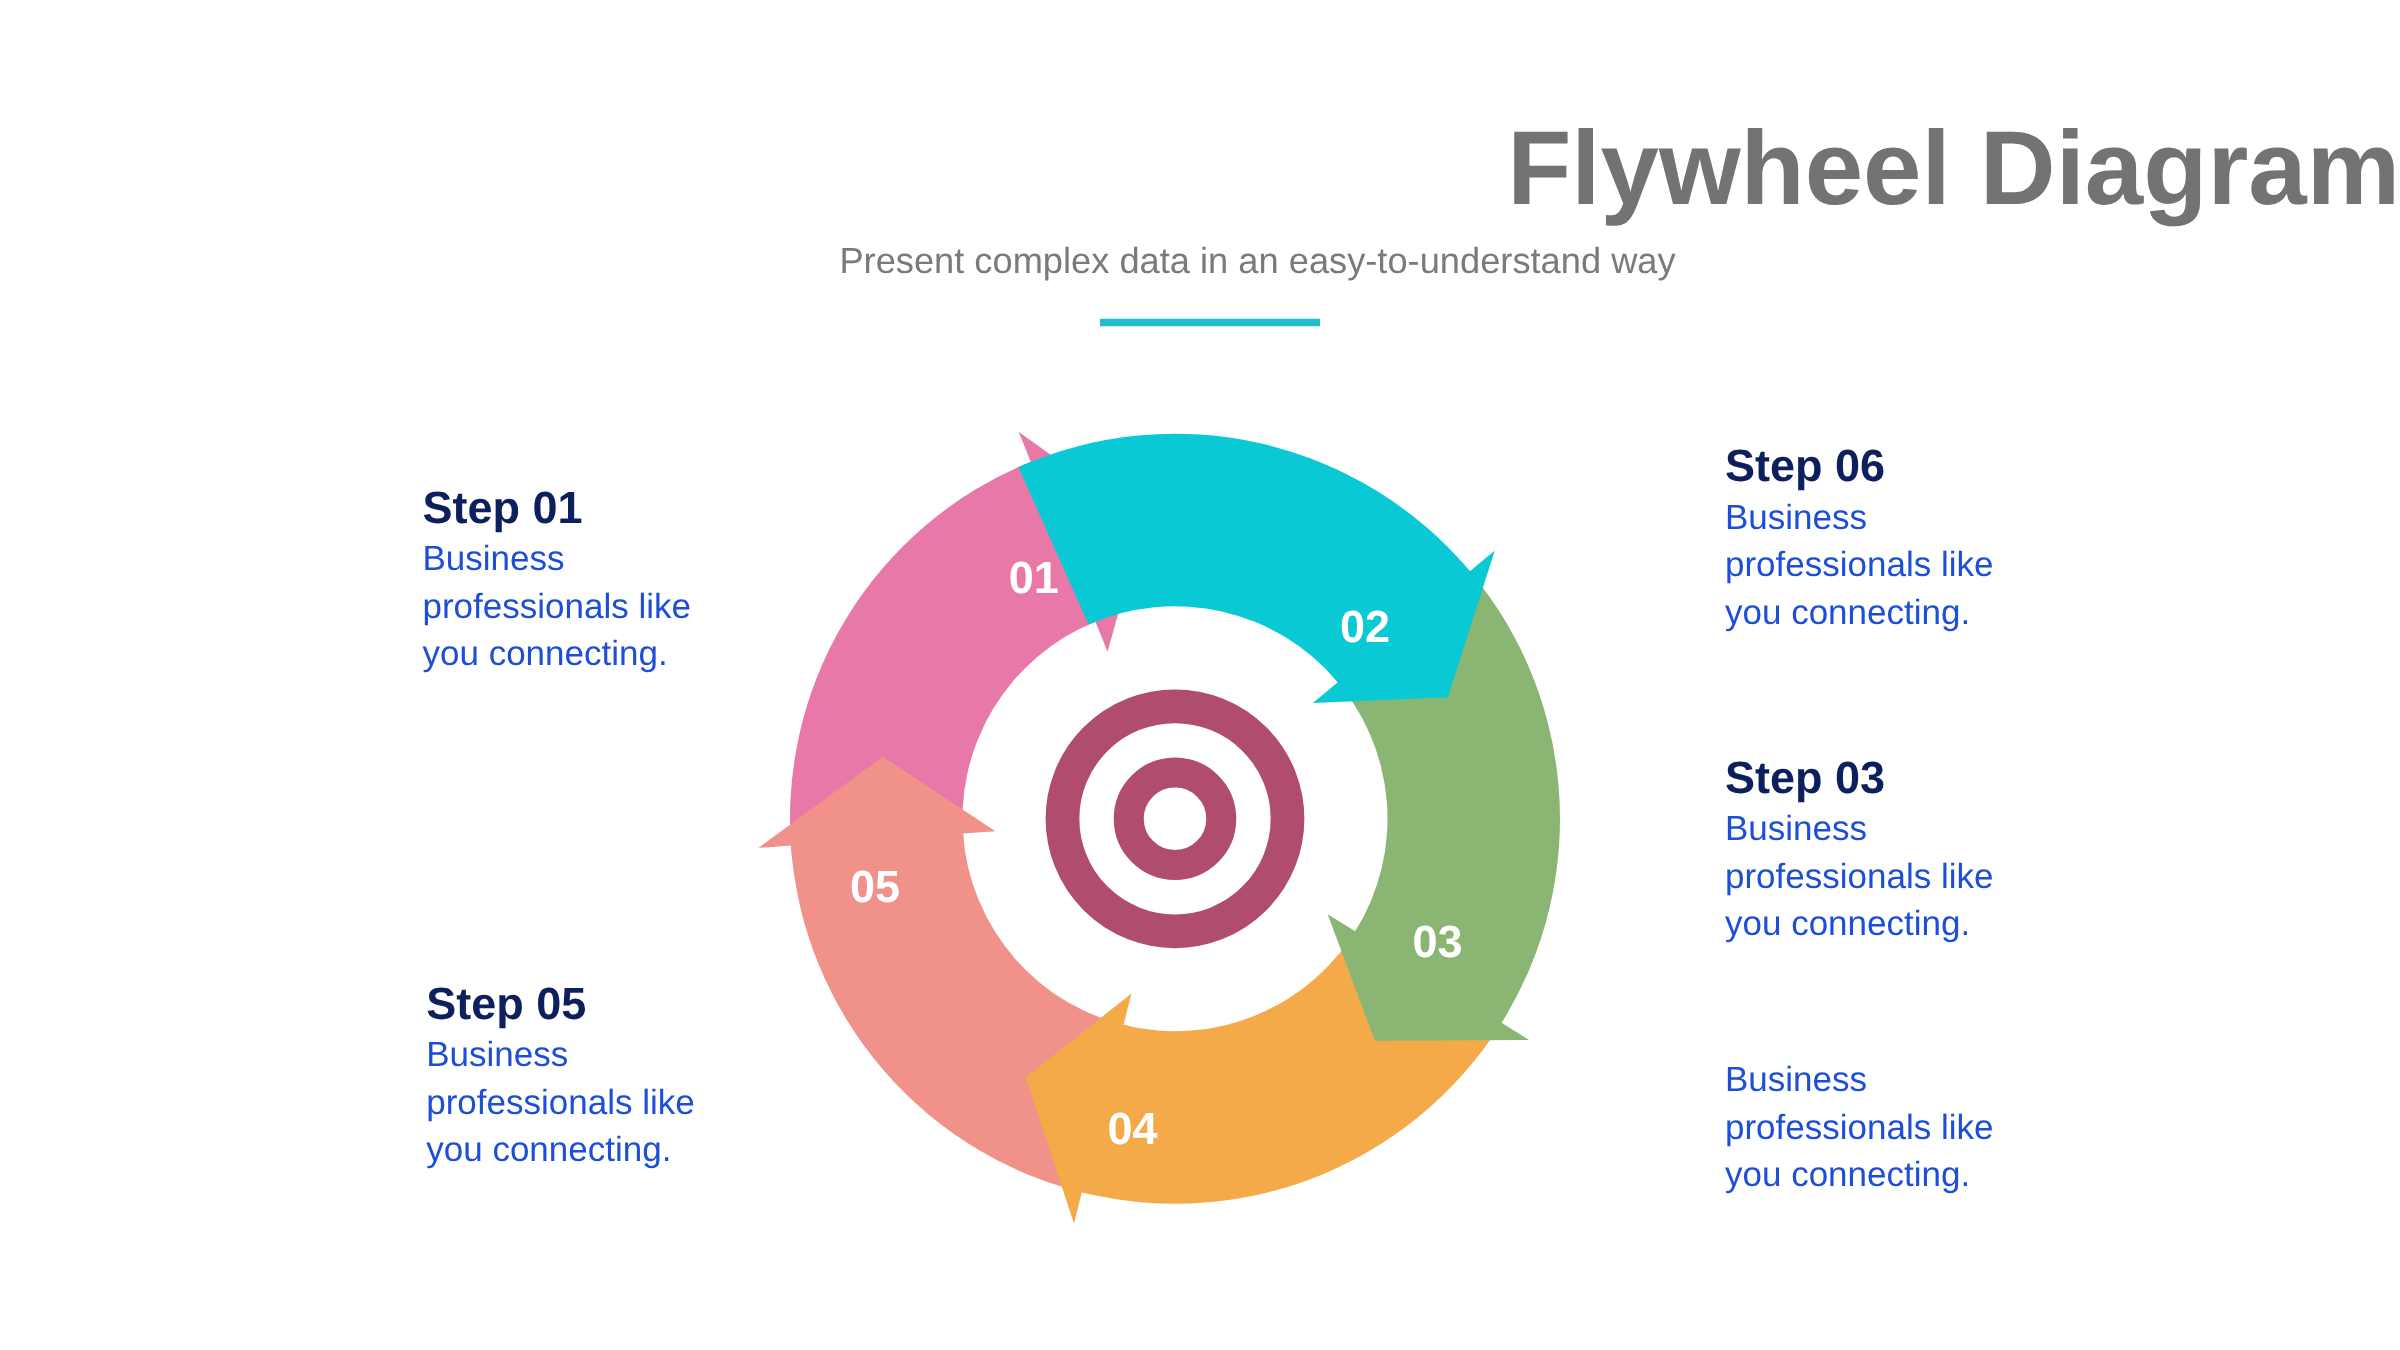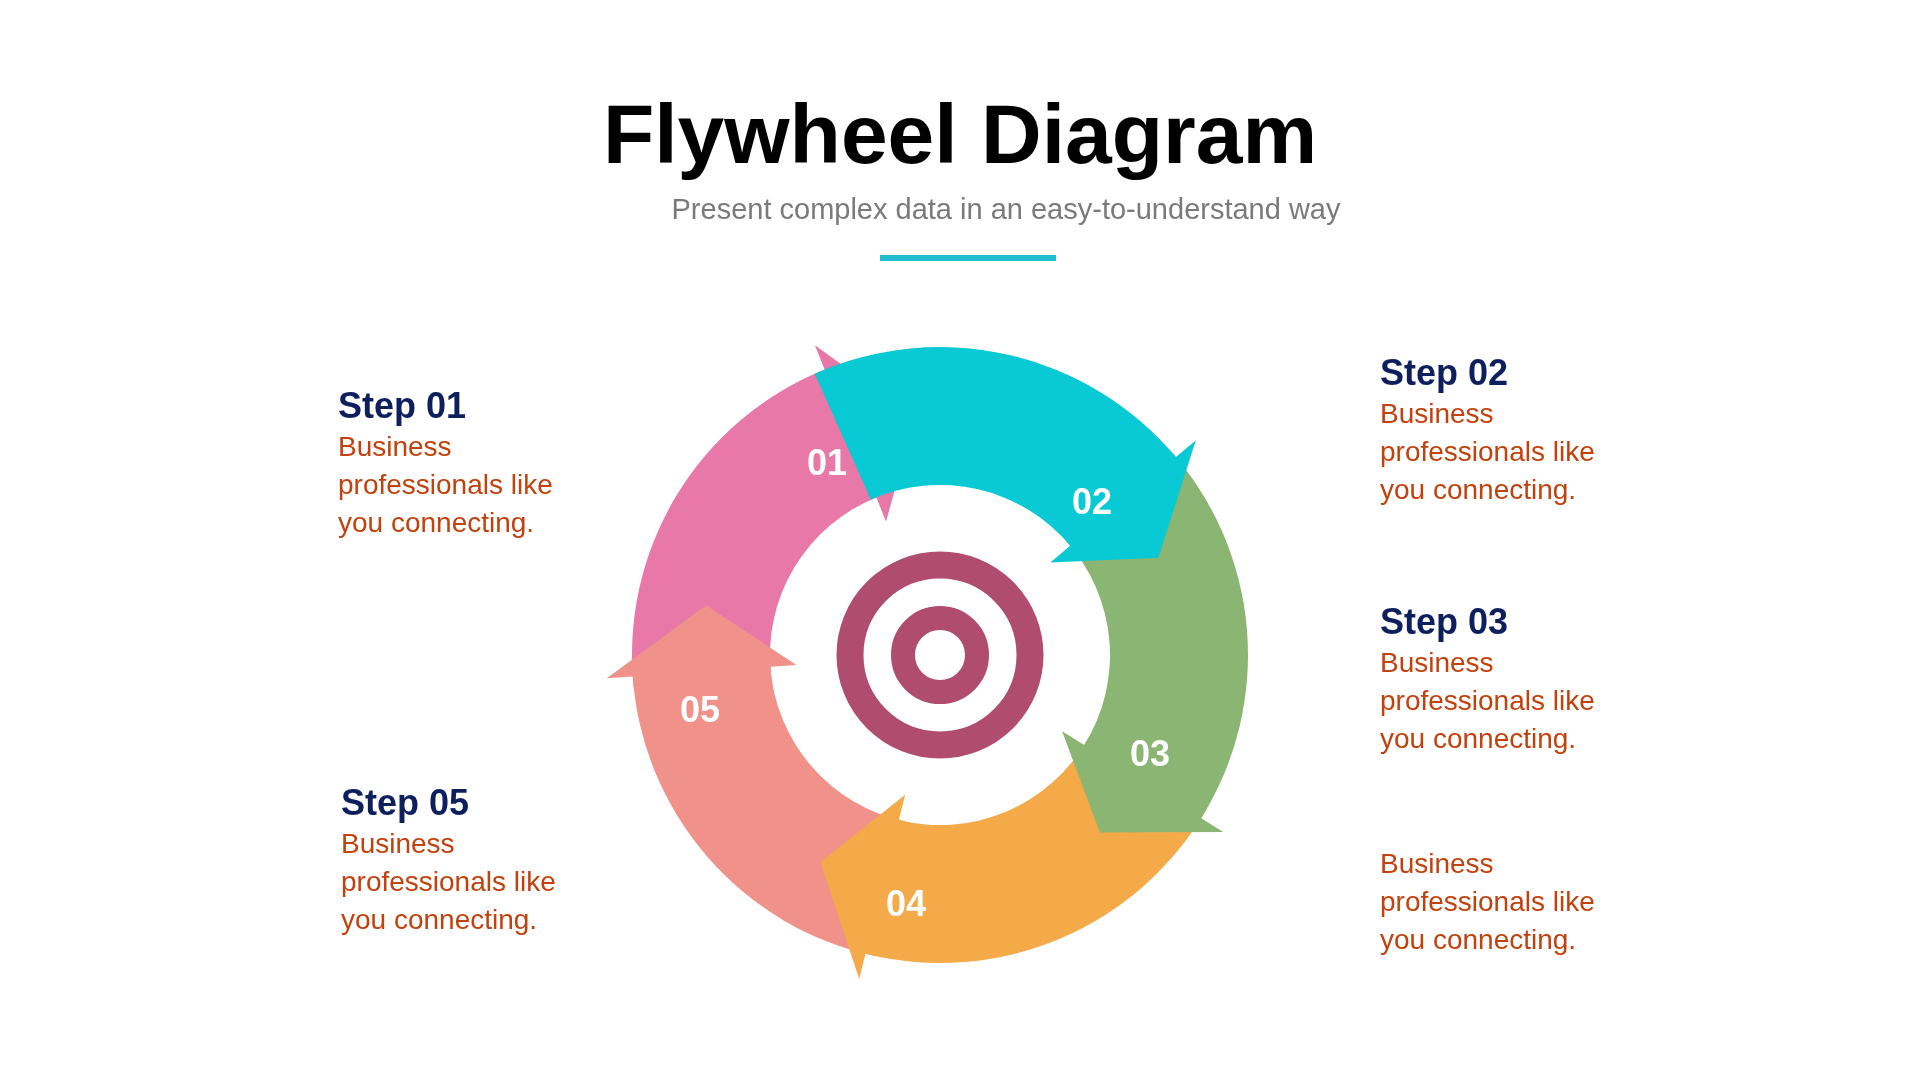--- a/index.html
+++ b/index.html
@@ -1,26 +1,26 @@
 <!DOCTYPE html>
 <html><head>
 <meta charset="utf-8">
 <style>
   html, body { margin: 0; padding: 0; background: #ffffff; }
   body { width: 1920px; height: 1080px; position: relative; overflow: hidden;
          font-family: "Liberation Sans", "DejaVu Sans", sans-serif; }
-  .title { position: absolute; left: 0; width: 1920px; top: 86px; text-align: center;
-           font-size: 84px; font-weight: 700; color: #000000; letter-spacing: 0px; }
+  .title { position: absolute; left: 0; width: 1920px; top: 86px; text-align: right;
+           font-size: 84px; font-weight: 700; color: #737373; letter-spacing: 0px; }
   .subtitle { position: absolute; left: 0; width: 1920px; top: 193px; text-align: center;
               font-size: 29px; color: #7a7a7a; padding-left: 46px; }
   .underline { position: absolute; left: 880px; top: 255px; width: 176px; height: 6px;
                background: #21bccd; }
   .step { position: absolute; width: 260px; }
   .step .heading { font-size: 36px; font-weight: 700; color: #0d1f5c; line-height: 44px; }
-  .step .desc { font-size: 28px; color: #c2410c; line-height: 38px; }
+  .step .desc { font-size: 28px; color: #1d4ed8; line-height: 38px; }
   #wheel { position: absolute; left: 0; top: 0; }
   .num { font-family: "Liberation Sans", "DejaVu Sans", sans-serif; font-weight: 700;
          font-size: 36px; fill: #ffffff; }
 </style>
 </head>
 <body>
 
 <div class="title">Flywheel Diagram</div>
 <div class="subtitle">Present complex data in an easy-to-understand way</div>
 <div class="underline"></div>
@@ -47,21 +47,21 @@
 </svg>
 
 <div class="step" style="left:322px; top:384px;margin-left:16px;">
   <div class="heading">Step 01</div>
   <div class="desc">Business</div>
   <div class="desc">professionals like</div>
   <div class="desc">you connecting.</div>
 </div>
 
 <div class="step" style="left:1380px; top:351px;">
-  <div class="heading">Step 02</div>
+  <div class="heading">Step 06</div>
   <div class="desc">Business</div>
   <div class="desc">professionals like</div>
   <div class="desc">you connecting.</div>
 </div>
 
 <div class="step" style="left:1380px; top:600px;">
   <div class="heading">Step 03</div>
   <div class="desc">Business</div>
   <div class="desc">professionals like</div>
   <div class="desc">you connecting.</div>

